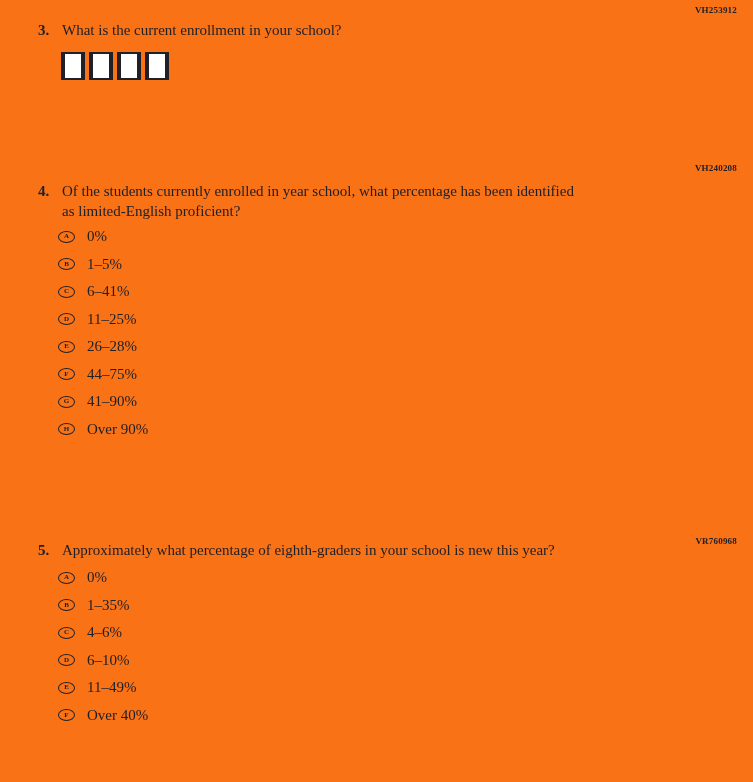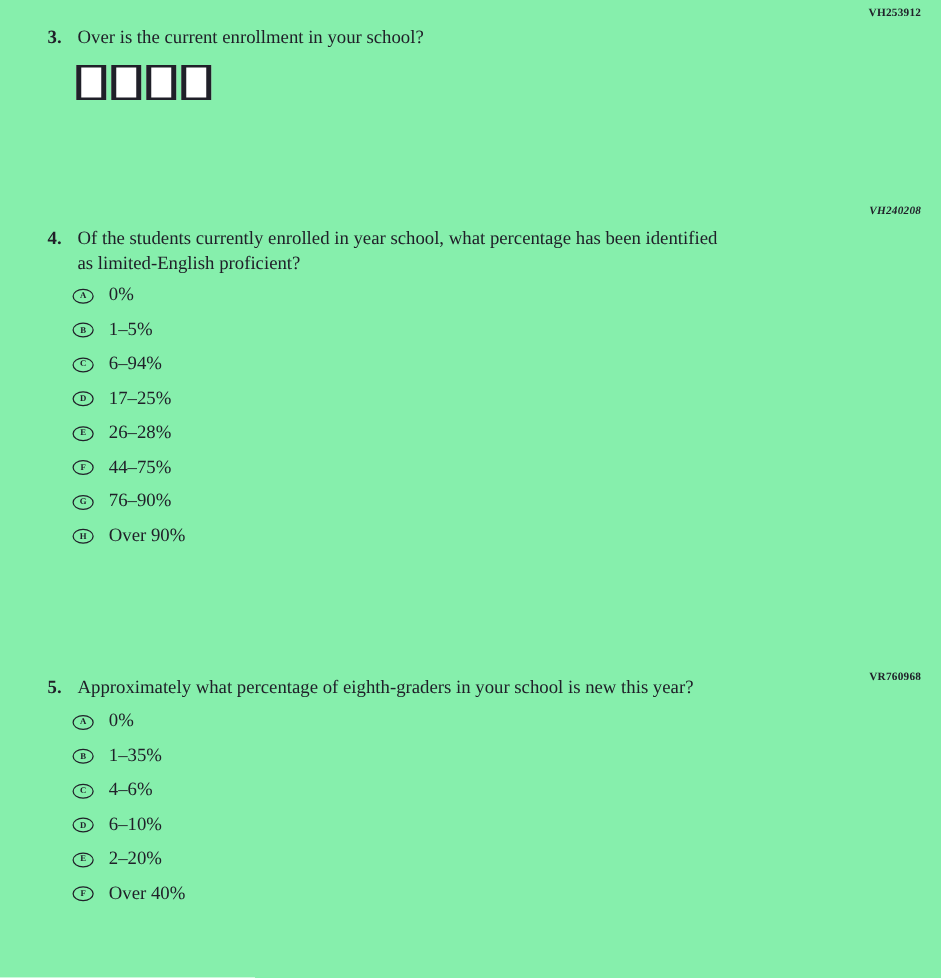--- a/index.html
+++ b/index.html
@@ -1,21 +1,21 @@
 <!DOCTYPE html>
 <html><head>
 <meta charset="utf-8">
 <style>
   * { margin: 0; padding: 0; box-sizing: border-box; }
   html, body { background: #ffffff; }
   .page {
     position: relative;
     width: 753px;
     height: 782px;
-    background: #86efac;
+    background: #f97316;
     font-family: "Liberation Serif", "DejaVu Serif", serif;
     color: #202029;
     overflow: hidden;
   }
   .code {
     position: absolute;
     right: 16px;
     font-size: 9px;
     font-weight: bold;
     letter-spacing: 0.2px;
@@ -82,62 +82,62 @@
   }
 </style>
 </head>
 <body>
 
 <div class="page">
 
   <div class="code" style="top:5px;">VH253912</div>
   <div class="question" style="top:20px;">
     <span class="q-number">3.</span>
-    <span class="q-text">Over is the current enrollment in your school?</span>
+    <span class="q-text">What is the current enrollment in your school?</span>
   </div>
   <div class="digit-boxes">
     <div class="digit-box"></div>
     <div class="digit-box"></div>
     <div class="digit-box"></div>
     <div class="digit-box"></div>
   </div>
 
-  <div class="code" style="top:163px;font-style:italic;">VH240208</div>
+  <div class="code" style="top:163px;">VH240208</div>
   <div class="question" style="top:181px;">
     <span class="q-number">4.</span>
     <span class="q-text wrap520">Of the students currently enrolled in year school, what percentage has been identified as limited-English proficient?</span>
   </div>
   <div class="options" style="top:223px;">
     <div class="option-row">
       <span class="bubble">A</span>
       <span class="option-label">0%</span>
     </div>
     <div class="option-row">
       <span class="bubble">B</span>
       <span class="option-label">1–5%</span>
     </div>
     <div class="option-row">
       <span class="bubble">C</span>
-      <span class="option-label">6–94%</span>
+      <span class="option-label">6–41%</span>
     </div>
     <div class="option-row">
       <span class="bubble">D</span>
-      <span class="option-label">17–25%</span>
+      <span class="option-label">11–25%</span>
     </div>
     <div class="option-row">
       <span class="bubble">E</span>
       <span class="option-label">26–28%</span>
     </div>
     <div class="option-row">
       <span class="bubble">F</span>
       <span class="option-label">44–75%</span>
     </div>
     <div class="option-row">
       <span class="bubble">G</span>
-      <span class="option-label">76–90%</span>
+      <span class="option-label">41–90%</span>
     </div>
     <div class="option-row">
       <span class="bubble">H</span>
       <span class="option-label">Over 90%</span>
     </div>
   </div>
 
   <div class="code" style="top:536px;">VR760968</div>
   <div class="question" style="top:540px;">
     <span class="q-number">5.</span>
@@ -155,21 +155,21 @@
     <div class="option-row">
       <span class="bubble">C</span>
       <span class="option-label">4–6%</span>
     </div>
     <div class="option-row">
       <span class="bubble">D</span>
       <span class="option-label">6–10%</span>
     </div>
     <div class="option-row">
       <span class="bubble">E</span>
-      <span class="option-label">2–20%</span>
+      <span class="option-label">11–49%</span>
     </div>
     <div class="option-row">
       <span class="bubble">F</span>
       <span class="option-label">Over 40%</span>
     </div>
   </div>
 
 </div>
 
 </body></html>

